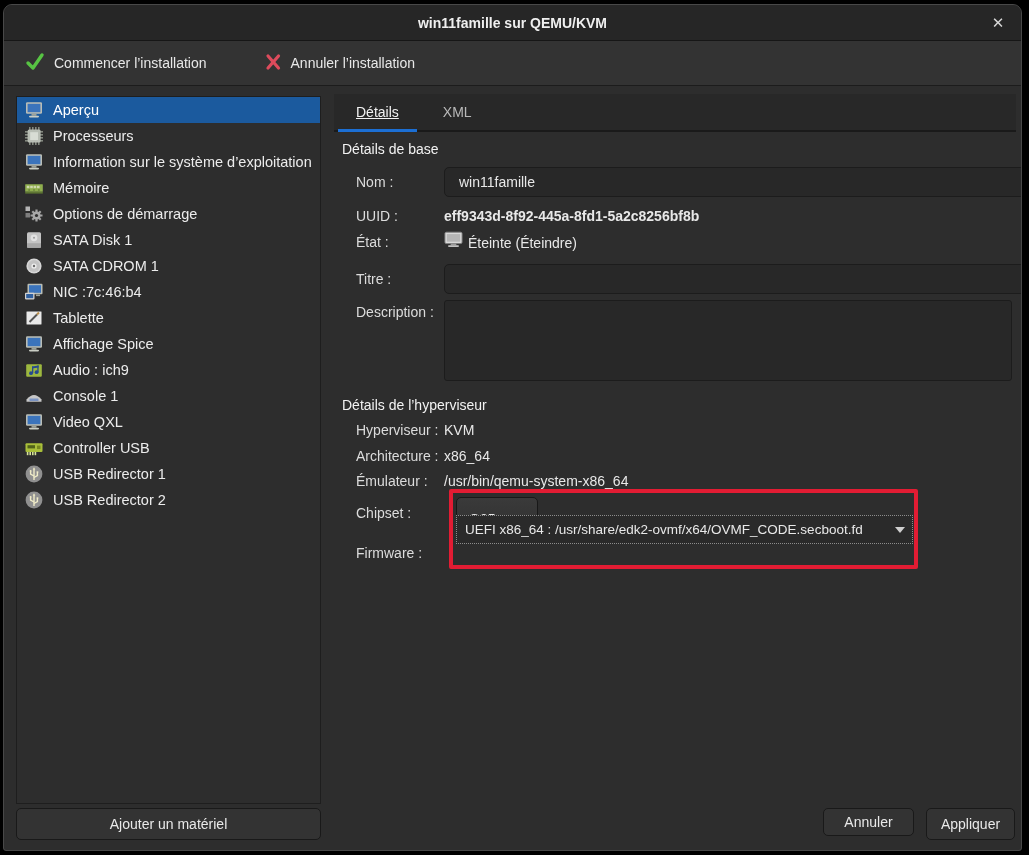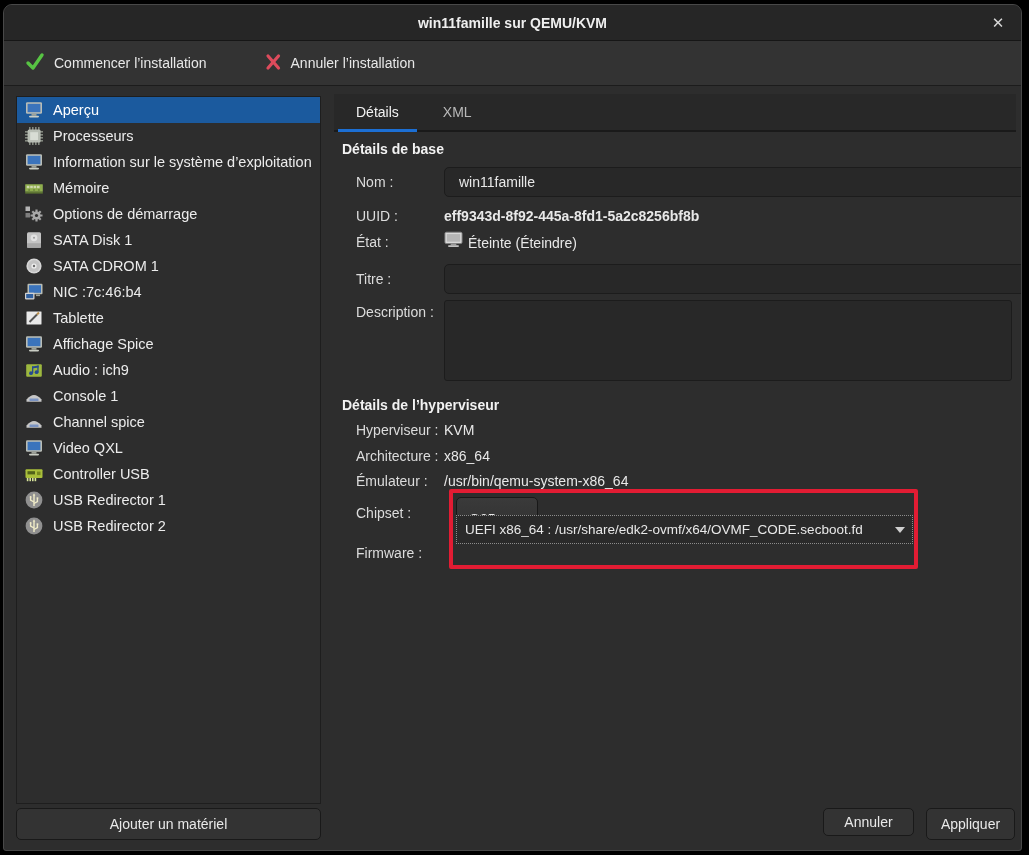--- a/index.html
+++ b/index.html
@@ -31,25 +31,25 @@
   .btn { background:#333333; border:1px solid #191919; border-radius:5px; color:#e9e9e9;
          font-size:14px; display:flex; align-items:center; justify-content:center; }
   .add-hw { position:absolute; left:12px; top:803px; width:305px; height:32px; }
   .cancel-btn { position:absolute; left:819px; top:803px; width:91px; height:28px; }
   .apply-btn { position:absolute; left:922px; top:803px; width:89px; height:32px; }
 
   
   .tabstrip { position:absolute; left:330px; top:89px; width:682px; height:38px; background:#282828;
               border-bottom:2px solid #1a1a1a; display:flex; }
   .tab { height:100%; padding:0 22px; display:flex; align-items:center; color:#b9b9b9; font-size:14px; position:relative; }
-  .tab.active { color:#f2f2f2; }
+  .tab.active { color:#f2f2f2;text-decoration:underline; }
   .tab.active::after { content:""; position:absolute; left:4px; right:4px; bottom:-2px; height:3px; background:#1c6fd4; }
 
   
-  .section-title { position:absolute; color:#f2f2f2; font-weight:bold; font-size:14px; }
+  .section-title { position:absolute; color:#f2f2f2; font-weight:normal; font-size:14px; }
   .flabel { position:absolute; left:352px; color:#dcdcdc; font-size:14px; }
   .fvalue { position:absolute; left:440px; color:#e8e8e8; font-size:14px; }
   .text-input { position:absolute; left:440px; width:636px; height:30px; background:#282828;
                 border:1px solid #1c1c1c; border-radius:5px; color:#e8e8e8; font-size:14px;
                 padding:0 14px; font-family:"Liberation Sans","DejaVu Sans",sans-serif; outline:none; }
   .desc-area { position:absolute; left:440px; top:295px; width:568px; height:81px; background:#282828;
                border:1px solid #1c1c1c; border-radius:3px; color:#e8e8e8; resize:none; outline:none;
                font-family:"Liberation Sans","DejaVu Sans",sans-serif; }
   .state-row { position:absolute; left:440px; top:226px; display:flex; align-items:flex-end; gap:5px; color:#e8e8e8; font-size:14px; }
 
@@ -259,29 +259,20 @@
           <svg width="20" height="20" viewBox="0 0 20 20">
             <path d="M2.5 13.5 Q10 4.5 17.5 13.5 L17.5 15.8 L2.5 15.8 Z" fill="#c6c6c6"></path>
             <rect x="5.5" y="12.5" width="9" height="2.6" rx="0.6" fill="#7a93c2"></rect>
           </svg>
         </span>
         <span class="hw-label">Console 1</span>
       </div>
       <div class="hw-row">
         <span class="hw-icon">
           <svg width="20" height="20" viewBox="0 0 20 20">
-            <path d="M2.5 13.5 Q10 4.5 17.5 13.5 L17.5 15.8 L2.5 15.8 Z" fill="#c6c6c6"></path>
-            <rect x="5.5" y="12.5" width="9" height="2.6" rx="0.6" fill="#7a93c2"></rect>
-          </svg>
-        </span>
-        <span class="hw-label">Channel spice</span>
-      </div>
-      <div class="hw-row">
-        <span class="hw-icon">
-          <svg width="20" height="20" viewBox="0 0 20 20">
             <rect x="2" y="2.3" width="16" height="11.5" rx="1.2" fill="#b9bdb6"></rect>
             <rect x="3.6" y="3.8" width="12.8" height="8.4" fill="#3b74bc"></rect>
             <rect x="7.5" y="13.8" width="5" height="1.9" fill="#9ea39b"></rect>
             <rect x="5" y="15.7" width="10" height="1.7" rx="0.8" fill="#c9cdc4"></rect>
           </svg>
         </span>
         <span class="hw-label">Video QXL</span>
       </div>
       <div class="hw-row">
         <span class="hw-icon">

